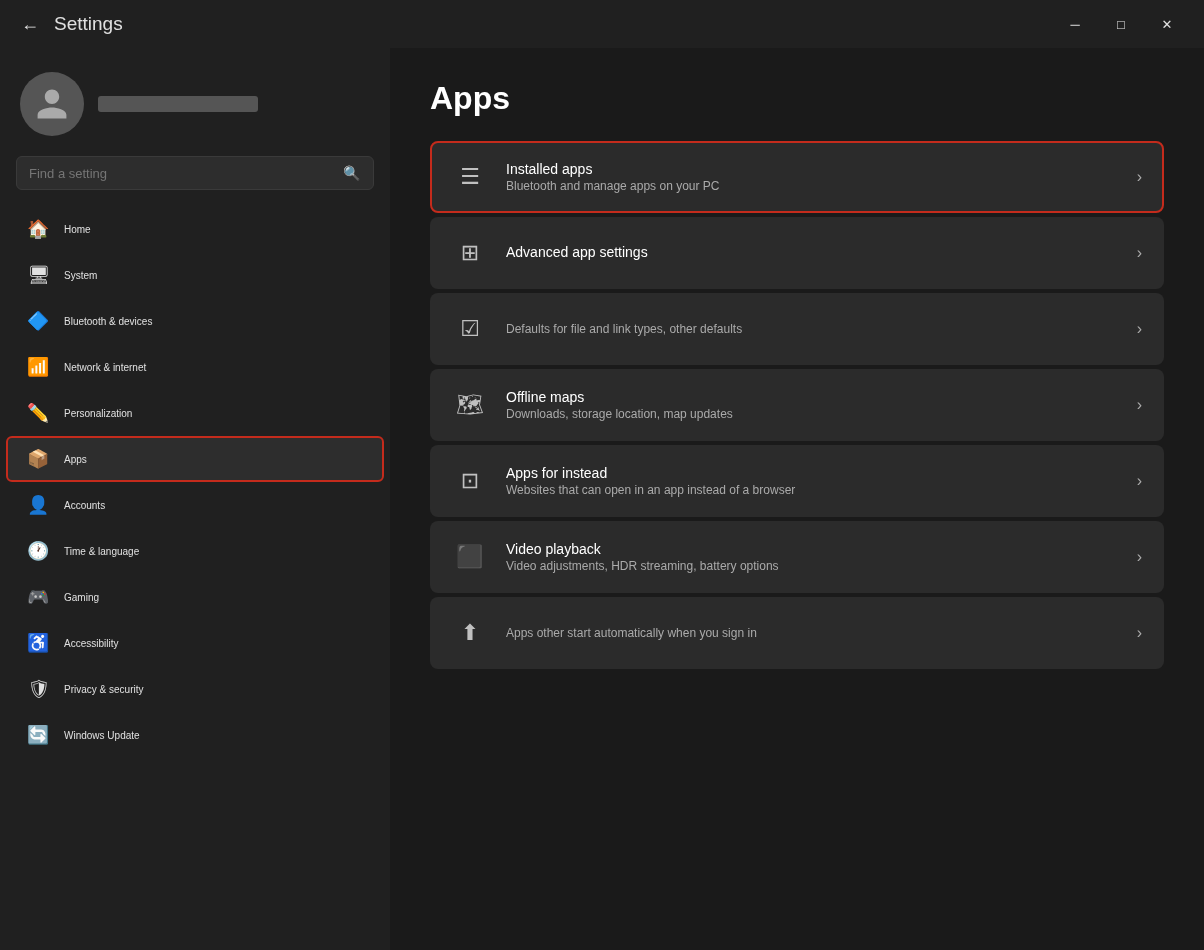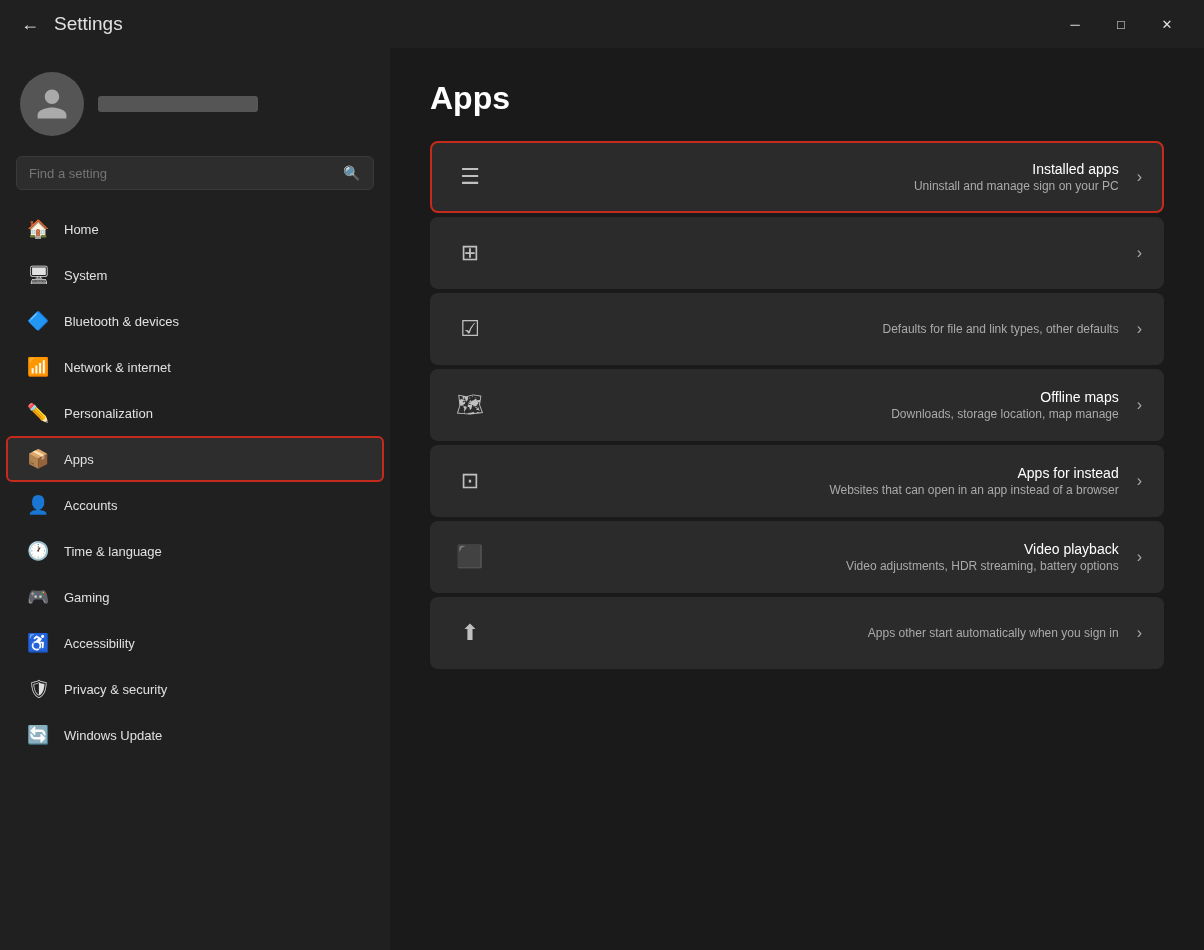--- a/index.html
+++ b/index.html
@@ -129,21 +129,21 @@
       background: #2d2d2d;
       border: 2px solid #c42b1c;
     }
     .nav-icon {
       width: 22px; height: 22px;
       display: flex; align-items: center; justify-content: center;
       font-size: 18px;
       flex-shrink: 0;
     }
     .nav-label {
-      font-size: 13px;
+      font-size: 10px;
       color: #e0e0e0;
     }
 
     
     .content {
       flex: 1;
       padding: 32px 40px;
       overflow-y: auto;
       background: #1a1a1a;
     }
@@ -179,21 +179,20 @@
     .settings-item-icon {
       width: 36px; height: 36px;
       display: flex; align-items: center; justify-content: center;
       font-size: 22px;
       flex-shrink: 0;
       color: #c0c0c0;
     }
 
     .settings-item-text {
       flex: 1;
-      text-align: right;
     }
     .settings-item-title {
       font-size: 14px;
       color: #ffffff;
       margin-bottom: 2px;
     }
     .settings-item-desc {
       font-size: 12px;
       color: #aaa;
     }
@@ -297,42 +296,43 @@
   </div>
 
   <div class="content">
     <div class="page-title">Apps</div>
 
     <div class="settings-list" id="settings-list">
         <div class="settings-item highlighted">
           <div class="settings-item-icon">☰</div>
           <div class="settings-item-text">
             <div class="settings-item-title">Installed apps</div>
-            <div class="settings-item-desc">Uninstall and manage sign on your PC</div>
+            <div class="settings-item-desc">Bluetooth and manage apps on your PC</div>
           </div>
           <div class="settings-item-chevron">›</div>
         </div>
         <div class="settings-item">
           <div class="settings-item-icon">⊞</div>
           <div class="settings-item-text">
+            <div class="settings-item-title">Advanced app settings</div>
           </div>
           <div class="settings-item-chevron">›</div>
         </div>
         <div class="settings-item">
           <div class="settings-item-icon">☑</div>
           <div class="settings-item-text">
             <div class="settings-item-desc">Defaults for file and link types, other defaults</div>
           </div>
           <div class="settings-item-chevron">›</div>
         </div>
         <div class="settings-item">
           <div class="settings-item-icon">🗺</div>
           <div class="settings-item-text">
             <div class="settings-item-title">Offline maps</div>
-            <div class="settings-item-desc">Downloads, storage location, map manage</div>
+            <div class="settings-item-desc">Downloads, storage location, map updates</div>
           </div>
           <div class="settings-item-chevron">›</div>
         </div>
         <div class="settings-item">
           <div class="settings-item-icon">⊡</div>
           <div class="settings-item-text">
             <div class="settings-item-title">Apps for instead</div>
             <div class="settings-item-desc">Websites that can open in an app instead of a browser</div>
           </div>
           <div class="settings-item-chevron">›</div>

